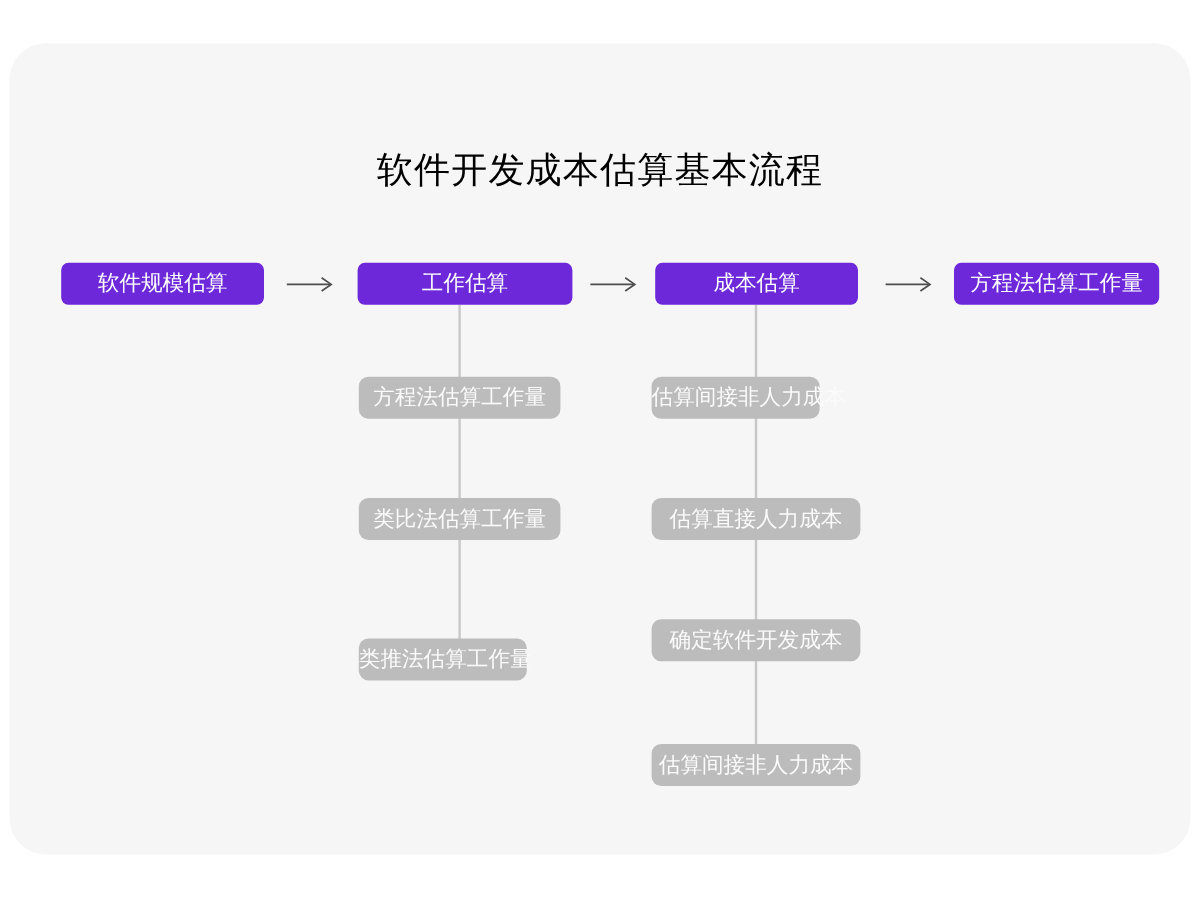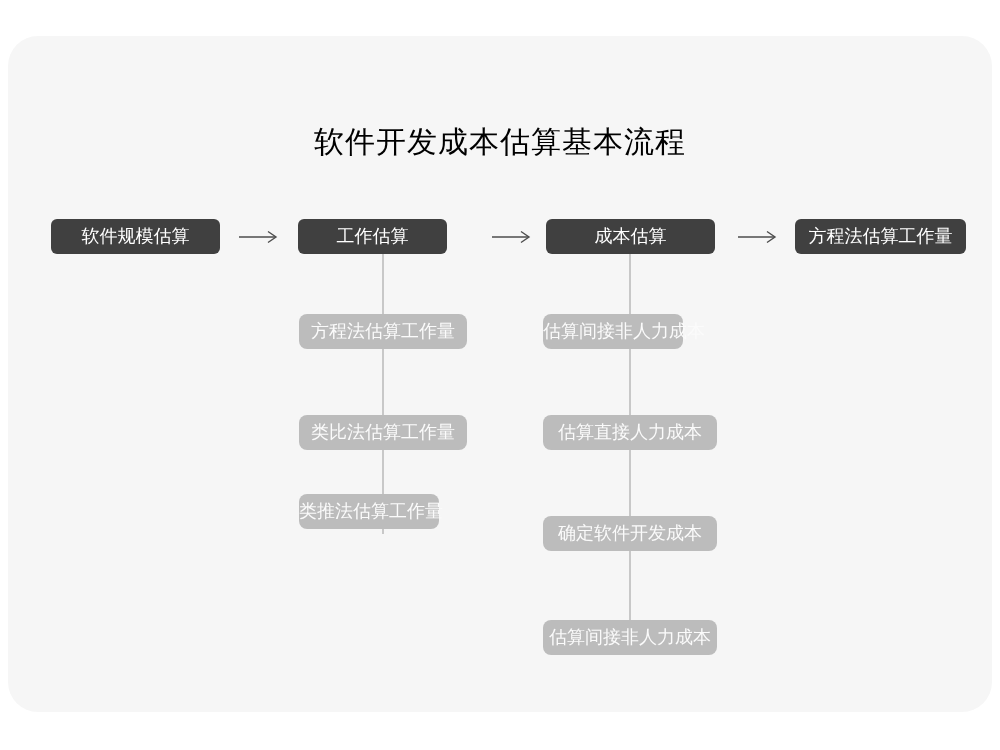--- a/index.html
+++ b/index.html
@@ -40,21 +40,21 @@
     position: absolute;
     height: 35px;
     line-height: 35px;
     text-align: center;
     font-size: 18px;
     white-space: nowrap;
     box-sizing: border-box;
   }
   .node.main {
     top: 183px;
-    background: #404040;
+    background: #6d28d9;
     color: #ffffff;
     border-radius: 6px;
   }
   .node.sub {
     background: #bcbcbc;
     color: #fbfbfb;
     border-radius: 8px;
   }
   .vline {
     position: absolute;
@@ -78,40 +78,40 @@
 
 <div class="page">
   <div class="card">
 
     <h1 class="title">软件开发成本估算基本流程</h1>
 
     <div class="vline" style="left:374px; top:218px; height:280px"></div>
     <div class="vline" style="left:621px; top:218px; height:384px"></div>
 
     <div class="node main" style="left:43px;  width:169px">软件规模估算</div>
-    <div class="node main" style="left:290px; width:149px">工作估算</div>
+    <div class="node main" style="left:290px; width:179px">工作估算</div>
     <div class="node main" style="left:538px; width:169px">成本估算</div>
     <div class="node main" style="left:787px; width:171px">方程法估算工作量</div>
 
     <svg class="arrow" style="left:230px" viewBox="0 0 42 14">
       <line x1="1" y1="7" x2="37" y2="7"></line>
       <path d="M30 1.5 L38 7 L30 12.5"></path>
     </svg>
     <svg class="arrow" style="left:483px" viewBox="0 0 42 14">
       <line x1="1" y1="7" x2="37" y2="7"></line>
       <path d="M30 1.5 L38 7 L30 12.5"></path>
     </svg>
     <svg class="arrow" style="left:729px" viewBox="0 0 42 14">
       <line x1="1" y1="7" x2="37" y2="7"></line>
       <path d="M30 1.5 L38 7 L30 12.5"></path>
     </svg>
 
     <div class="node sub" style="left:291px; top:379px; width:168px">类比法估算工作量</div>
     <div class="node sub" style="left:291px; top:278px; width:168px">方程法估算工作量</div>
-    <div class="node sub" style="left:291px; top:458px; width:140px">类推法估算工作量</div>
+    <div class="node sub" style="left:291px; top:496px; width:140px">类推法估算工作量</div>
 
     <div class="node sub" style="left:535px; top:278px; width:140px">估算间接非人力成本</div>
     <div class="node sub" style="left:535px; top:379px; width:174px">估算直接人力成本</div>
     <div class="node sub" style="left:535px; top:480px; width:174px">确定软件开发成本</div>
     <div class="node sub" style="left:535px; top:584px; width:174px">估算间接非人力成本</div>
 
   </div>
 </div>
 
 </body></html>

